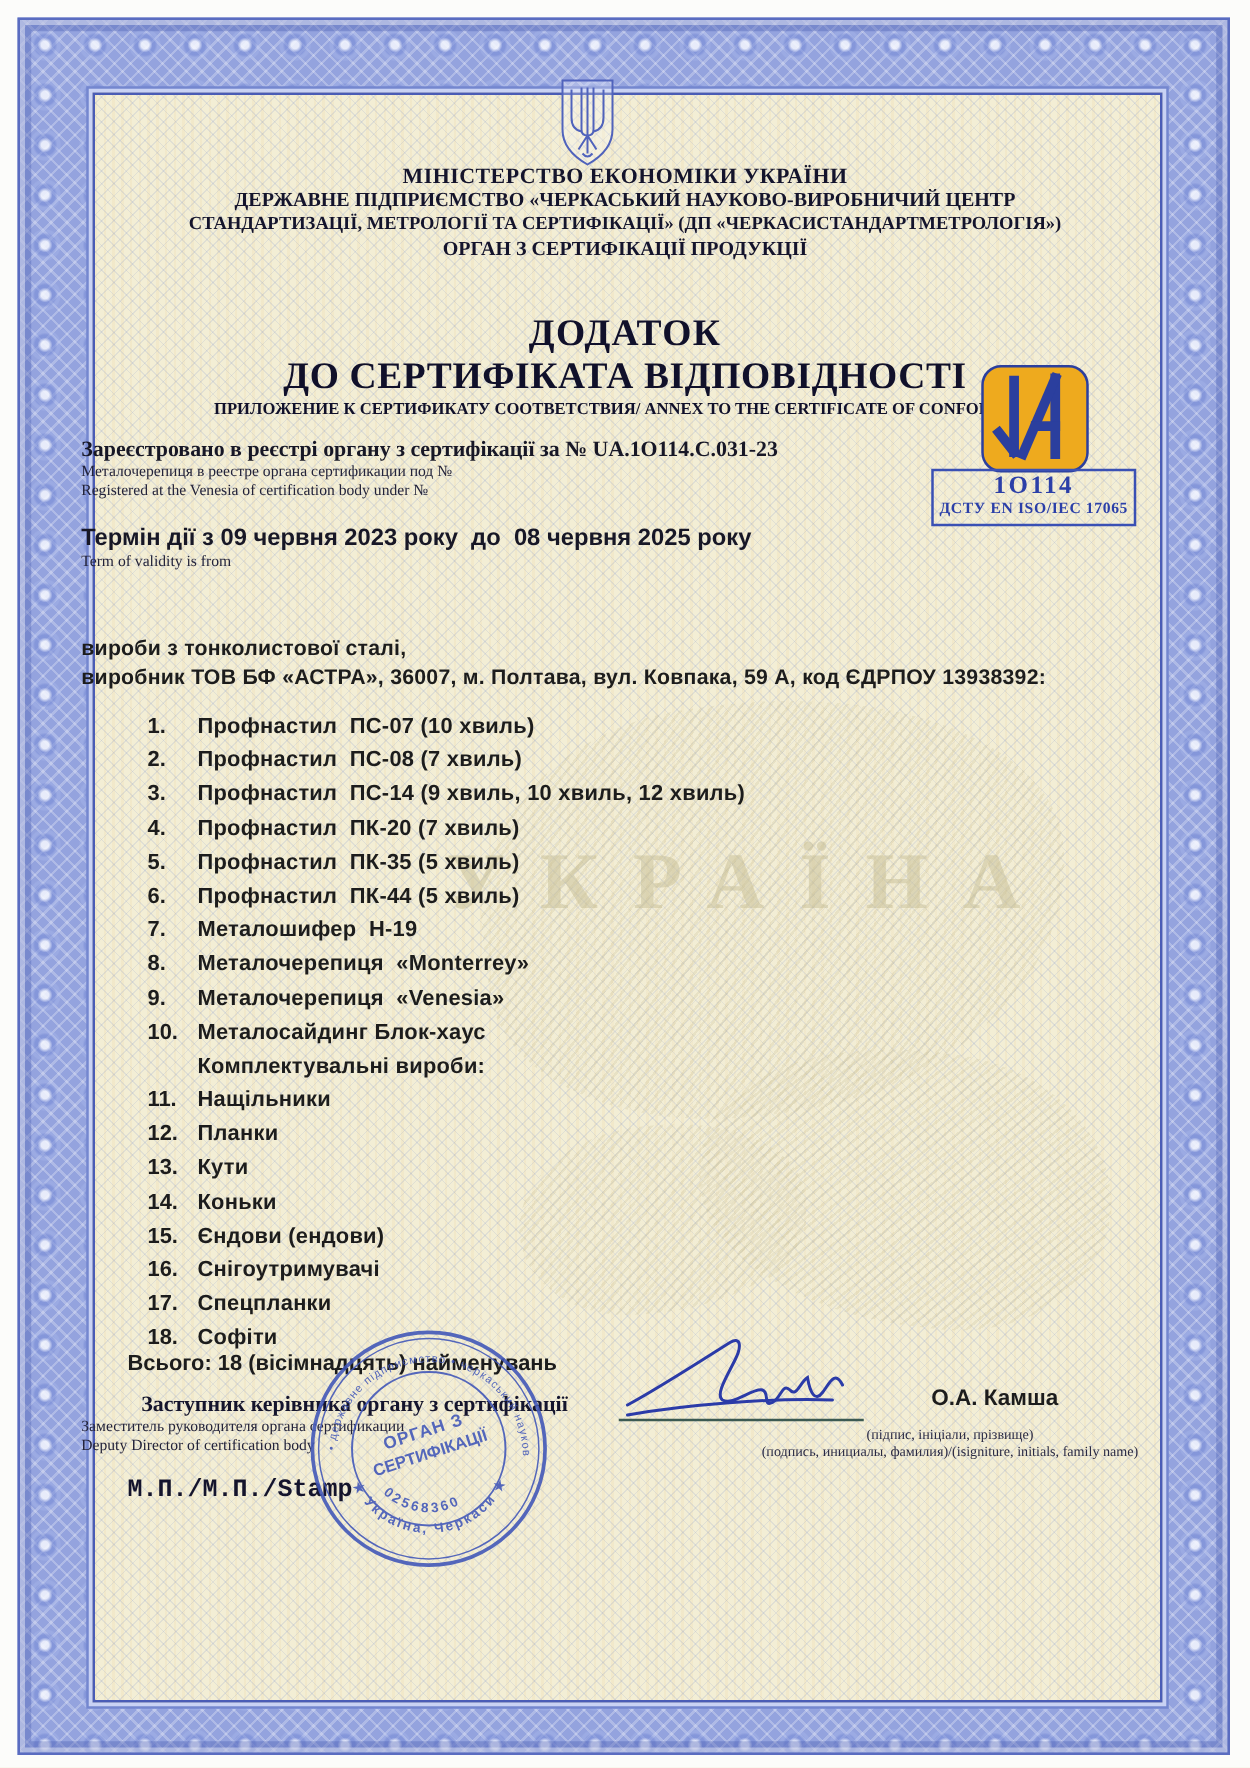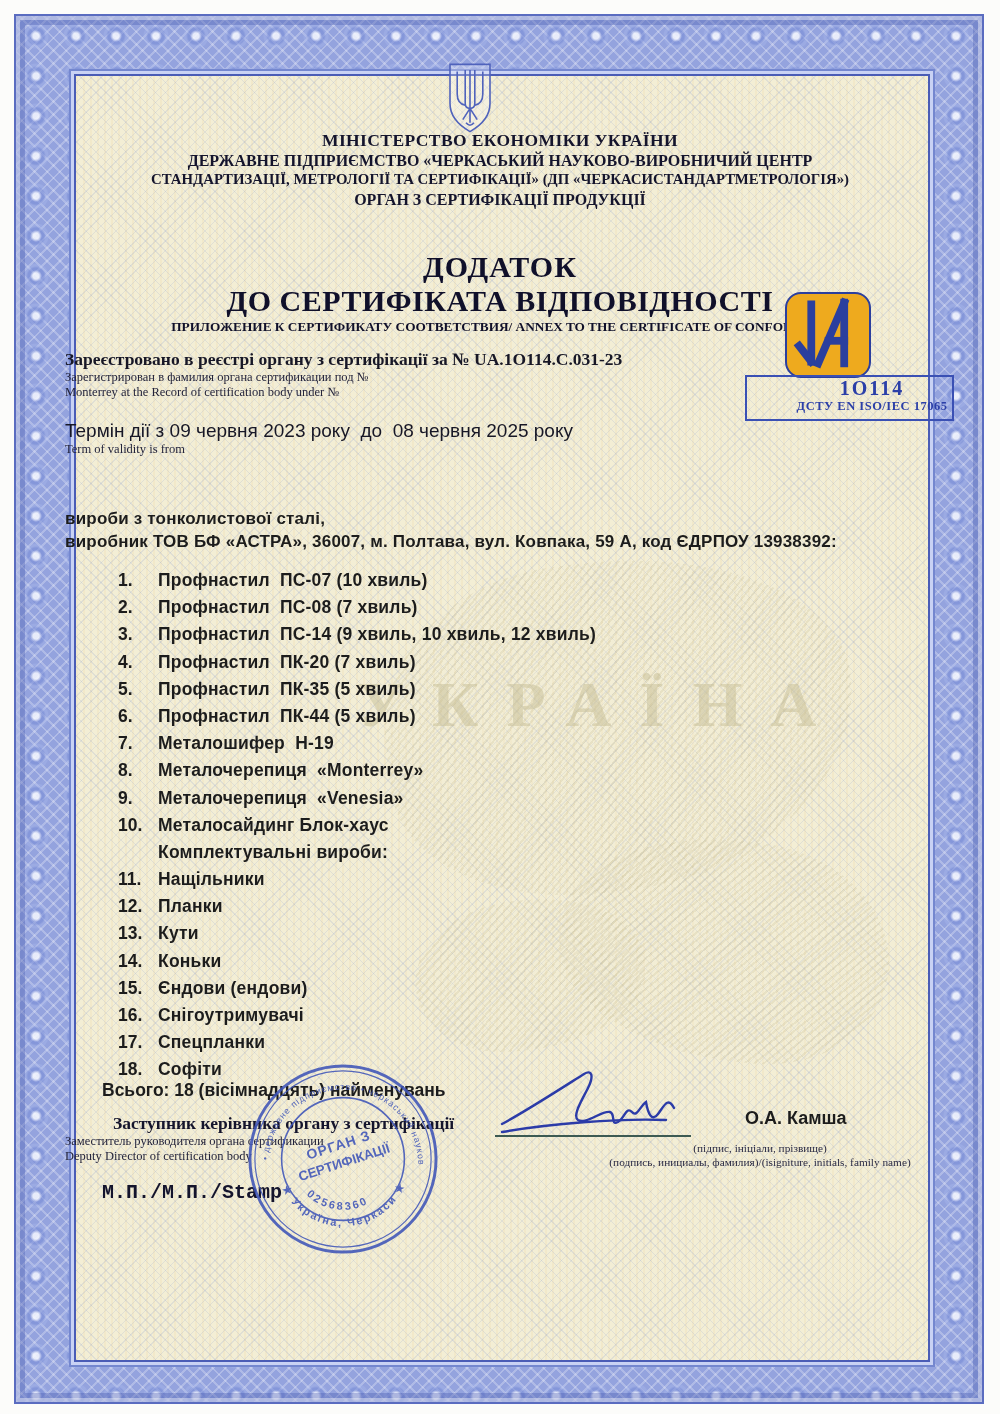--- a/index.html
+++ b/index.html
@@ -48,28 +48,28 @@
 
   .watermark-blob{background:
       repeating-linear-gradient(135deg, rgba(208,199,162,.40) 0 2px, rgba(240,235,212,.30) 2px 6px);
     opacity:.8;}
   .wm-text{font-size:64px;font-weight:bold;letter-spacing:28px;color:rgba(198,189,150,.5);
     font-family:"Liberation Serif",serif;margin-left:17px;}
 
   .logo-square{left:785px;top:292px;width:82px;height:82px;border-radius:16px;
     background:#eeaa1e;border:2px solid #2b3f9e;}
   .code-box{left:745px;top:375px;width:160px;height:42px;border:2px solid #3a50b4;
-    color:#2b3fa8;text-align:center;padding-left:45px;}
+    color:#2b3fa8;text-align:center;}
   .code-box .c1{font-size:20px;line-height:22px;letter-spacing:2px;}
   .code-box .c2{font-size:12.5px;line-height:15px;letter-spacing:.5px;}
 
   .reg{left:65px;top:349px;width:760px;}
   .reg .main{font-size:17.5px;line-height:21px;}
   .term{left:65px;top:420px;width:700px;}
-  .term .main{font-family:"Liberation Sans",sans-serif;font-weight:normal;font-size:19px;white-space:pre-wrap;}
+  .term .main{font-family:"Liberation Sans",sans-serif;font-weight:bold;font-size:19px;white-space:pre-wrap;}
 
   .prod{left:65px;top:507px;width:820px;font-size:17px;line-height:23px;color:#1c1c1c;letter-spacing:.2px;}
 
   .list{left:118px;top:570px;width:620px;}
   .item{display:flex;height:27.2px;align-items:flex-start;
     font-family:"Liberation Sans",sans-serif;font-weight:bold;font-size:17.5px;color:#1c1c1c;}
   .item .num{width:40px;text-align:left;flex:none;}
   .item .txt{white-space:pre-wrap;letter-spacing:.2px;}
   .item.subhead .num{visibility:hidden;}
 
@@ -136,22 +136,22 @@
       </g>
     </svg>
   </div>
   <div class="abs code-box serifb">
     <div class="c1">1О114</div>
     <div class="c2">ДСТУ EN ISO/ІЕС 17065</div>
   </div>
 
   <div class="abs reg">
     <div class="main serifb">Зареєстровано в реєстрі органу з сертифікації за № UA.1О114.С.031-23</div>
-    <div class="small">Зарегистрирован в фамилия органа сертификации под №</div>
-    <div class="small">Monterrey at the Record of certification body under №</div>
+    <div class="small">Металочерепиця в реестре органа сертификации под №</div>
+    <div class="small">Registered at the Venesia of certification body under №</div>
   </div>
 
   <div class="abs term">
     <div class="main">Термін дії з 09 червня 2023 року  до  08 червня 2025 року</div>
     <div class="small">Term of validity is from</div>
   </div>
 
   <div class="abs prod sansb">
     <div>вироби з тонколистової сталі,</div>
     <div>виробник ТОВ БФ «АСТРА», 36007, м. Полтава, вул. Ковпака, 59 А, код ЄДРПОУ 13938392:</div>

